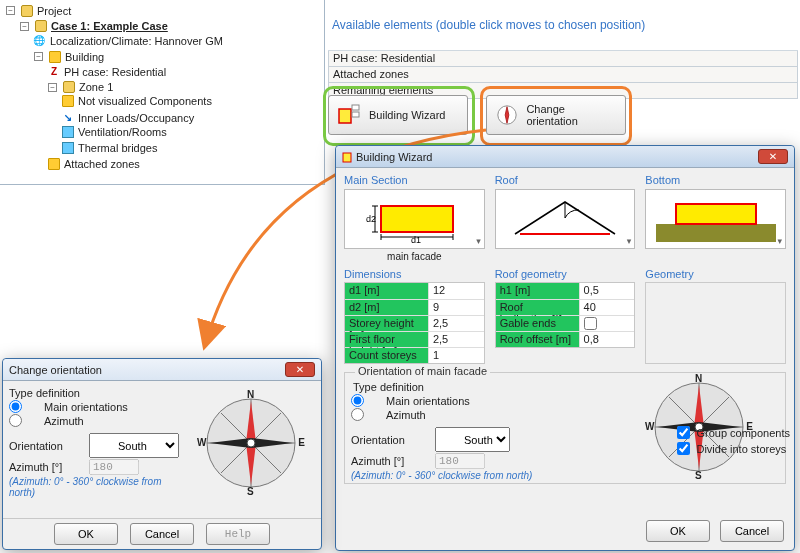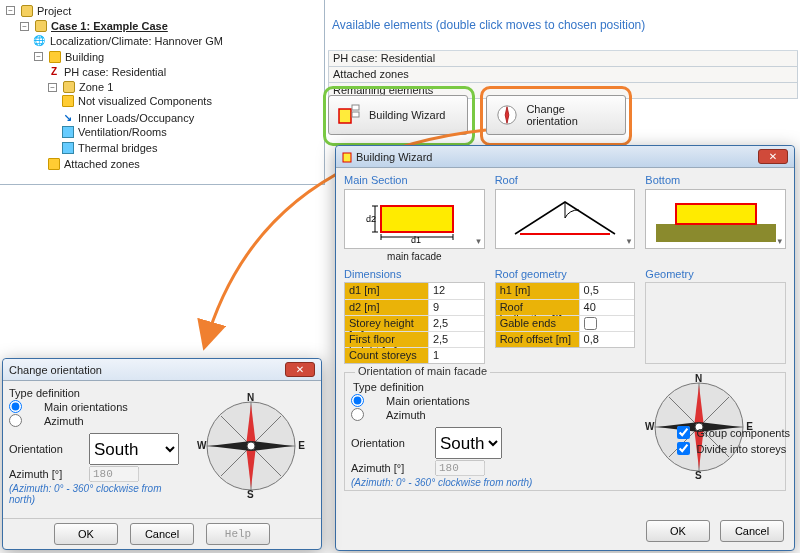--- a/index.html
+++ b/index.html
@@ -91,29 +91,29 @@
   .sec-title { color:#3676c8; font-size:11px; margin-bottom:3px; }
   .sec-fig { height:60px; border:1px solid #bbb; background:#fff; display:flex; align-items:center; justify-content:center; position:relative; }
   .caret { position:absolute; right:3px; bottom:2px; font-size:9px; color:#666; }
   .cap { text-align:center; font-size:10px; margin-top:2px; }
   .fieldset-label { color:#3676c8; font-size:11px; margin:6px 0 2px; }
   .grid {
     border:1px solid #c6c6c6; background:#fff;
   }
   .grid-row { display:flex; height:16px; }
   .grid-row + .grid-row { border-top:1px solid #ddd; }
-  .grid-lab { flex:1.6; padding:1px 4px; border-right:1px solid #ddd; background:#eab308;}
+  .grid-lab { flex:1.6; padding:1px 4px; border-right:1px solid #ddd; background:#22c55e;}
   .grid-val { flex:1; padding:1px 4px; }
   .orientation-box {
     margin-top:8px; border:1px solid #cacaca; padding:4px 6px 2px;
     position:relative;
   }
   .radio-row { display:flex; align-items:center; gap:20px; margin:1px 0; }
   input[type=radio],input[type=checkbox]{ margin:0 2px 0 0; }
-  .sel { height:32px; font-size:17px; }
+  .sel { height:25px; font-size:11px;padding-left:24px; }
   .txt { height:16px; font-size:11px; width:50px; }
   .hint { color:#3676c8; font-size:10px; font-style:italic; }
   .compass {
     width:100px; height:100px; position:relative;
     display:block;
   }
   .compass svg { width:100px; height:100px; }
   .cp-lbl { position:absolute; font-size:10px; font-weight:bold; }
   .chk-col { position:absolute; right:4px; top:255px; }
   .chk-row { display:flex; align-items:center; gap:4px; margin:3px 0; }

